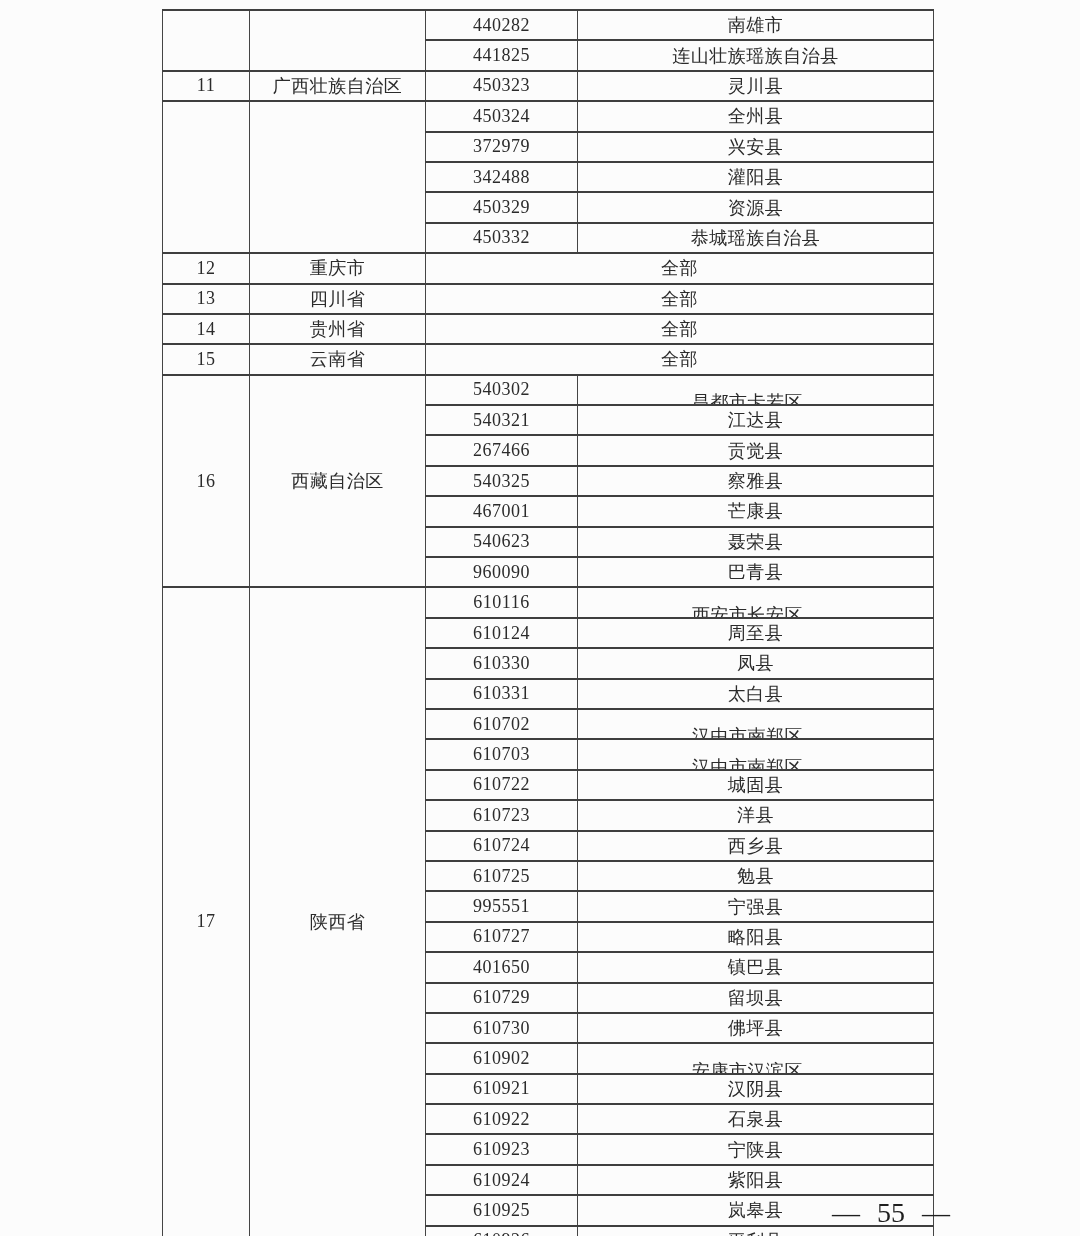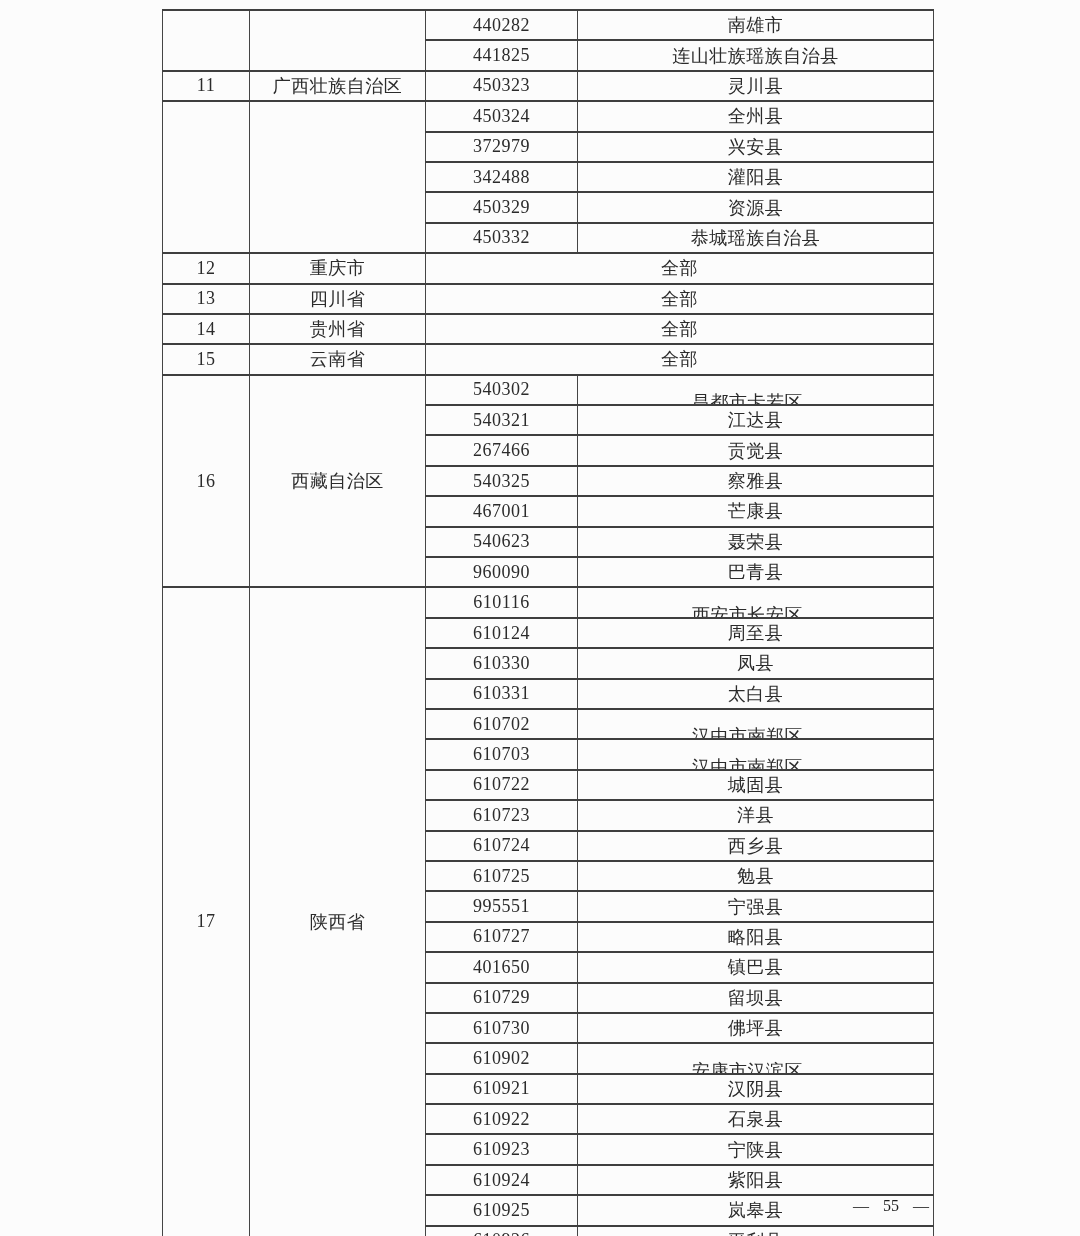--- a/index.html
+++ b/index.html
@@ -54,21 +54,21 @@
     line-height: 21px;
     text-align: center;
     white-space: nowrap;
   }
   .page-num {
     position: absolute;
     left: 826px;
     top: 1197px;
     width: 130px;
     text-align: center;
-    font-size: 16px;
+    font-size: 28px;
     color: #1f1f1f;
     word-spacing: 10px;
     white-space: nowrap;
   }
 </style>
 </head>
 <body>
 
 <div class="doc-page">
 

